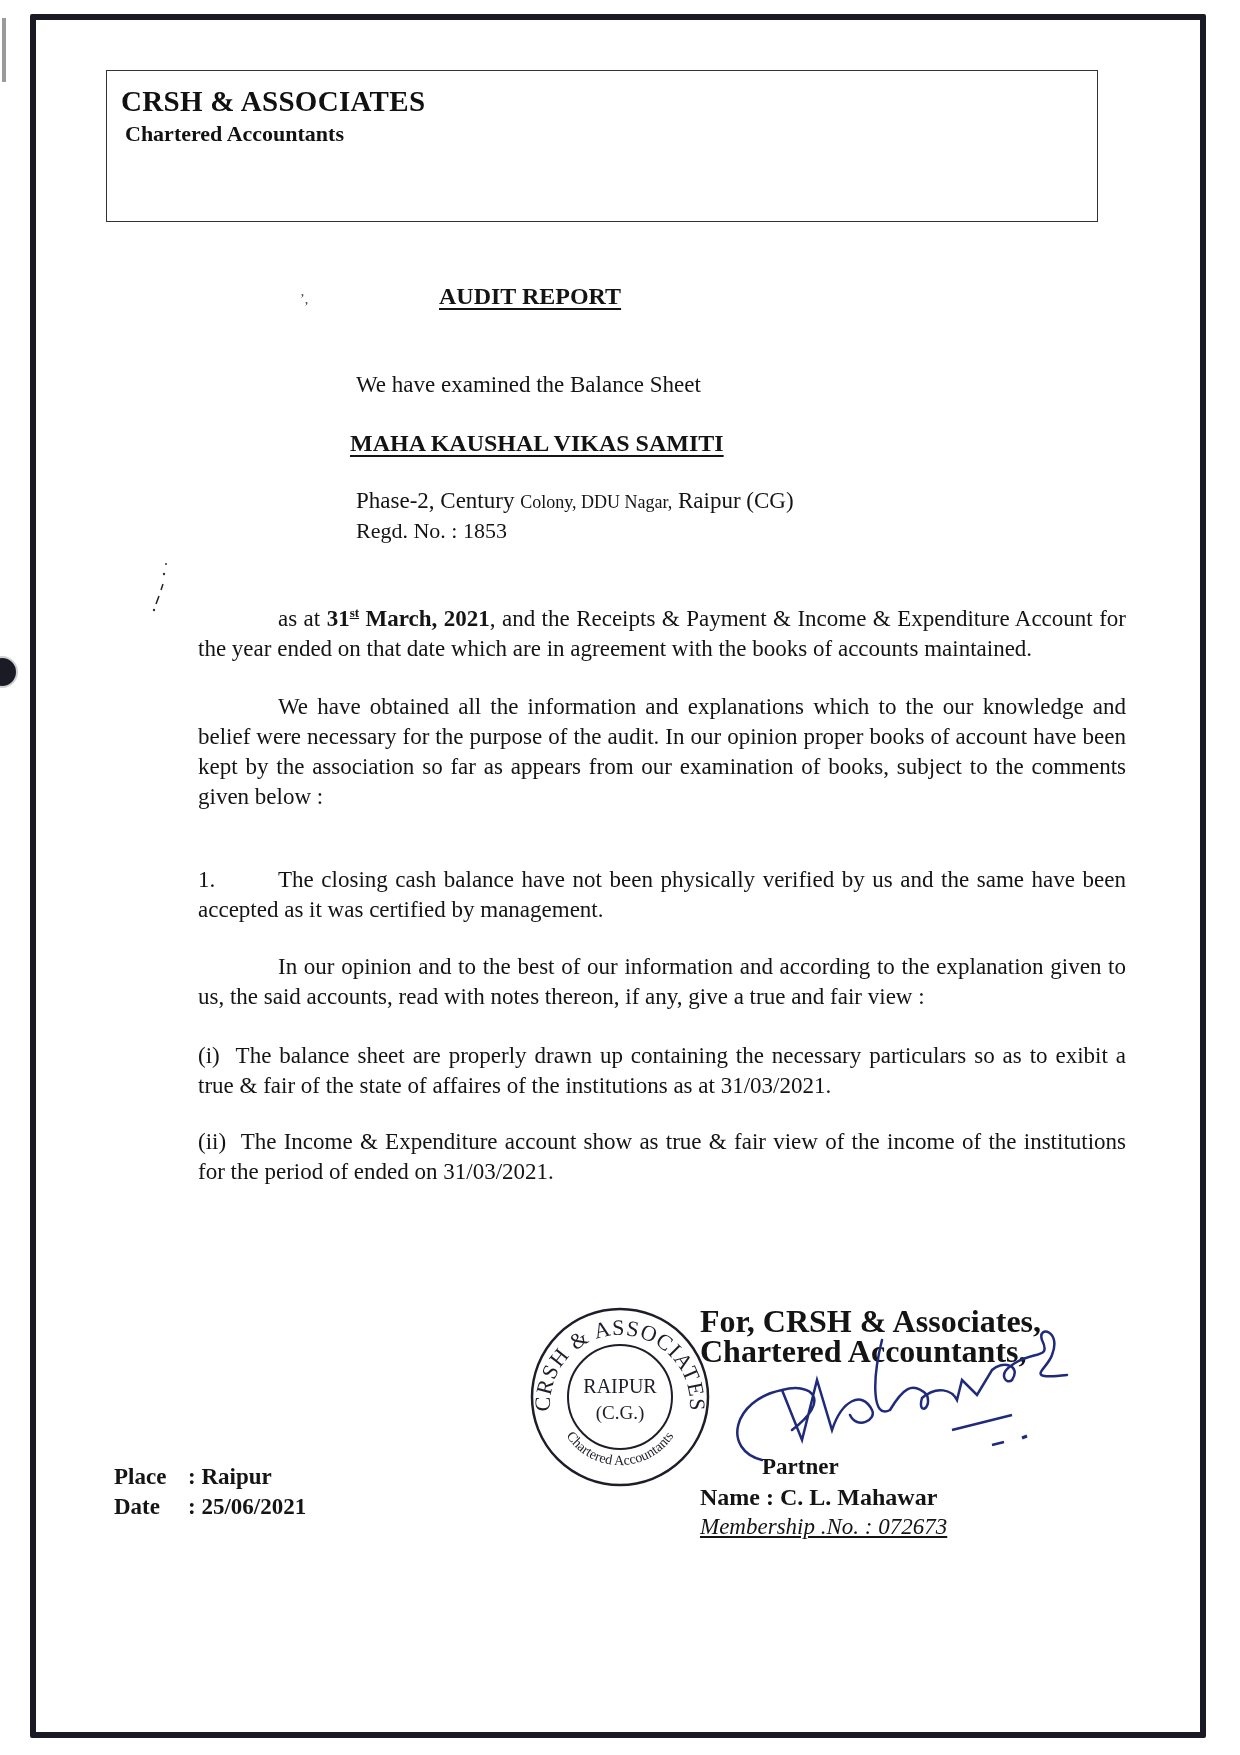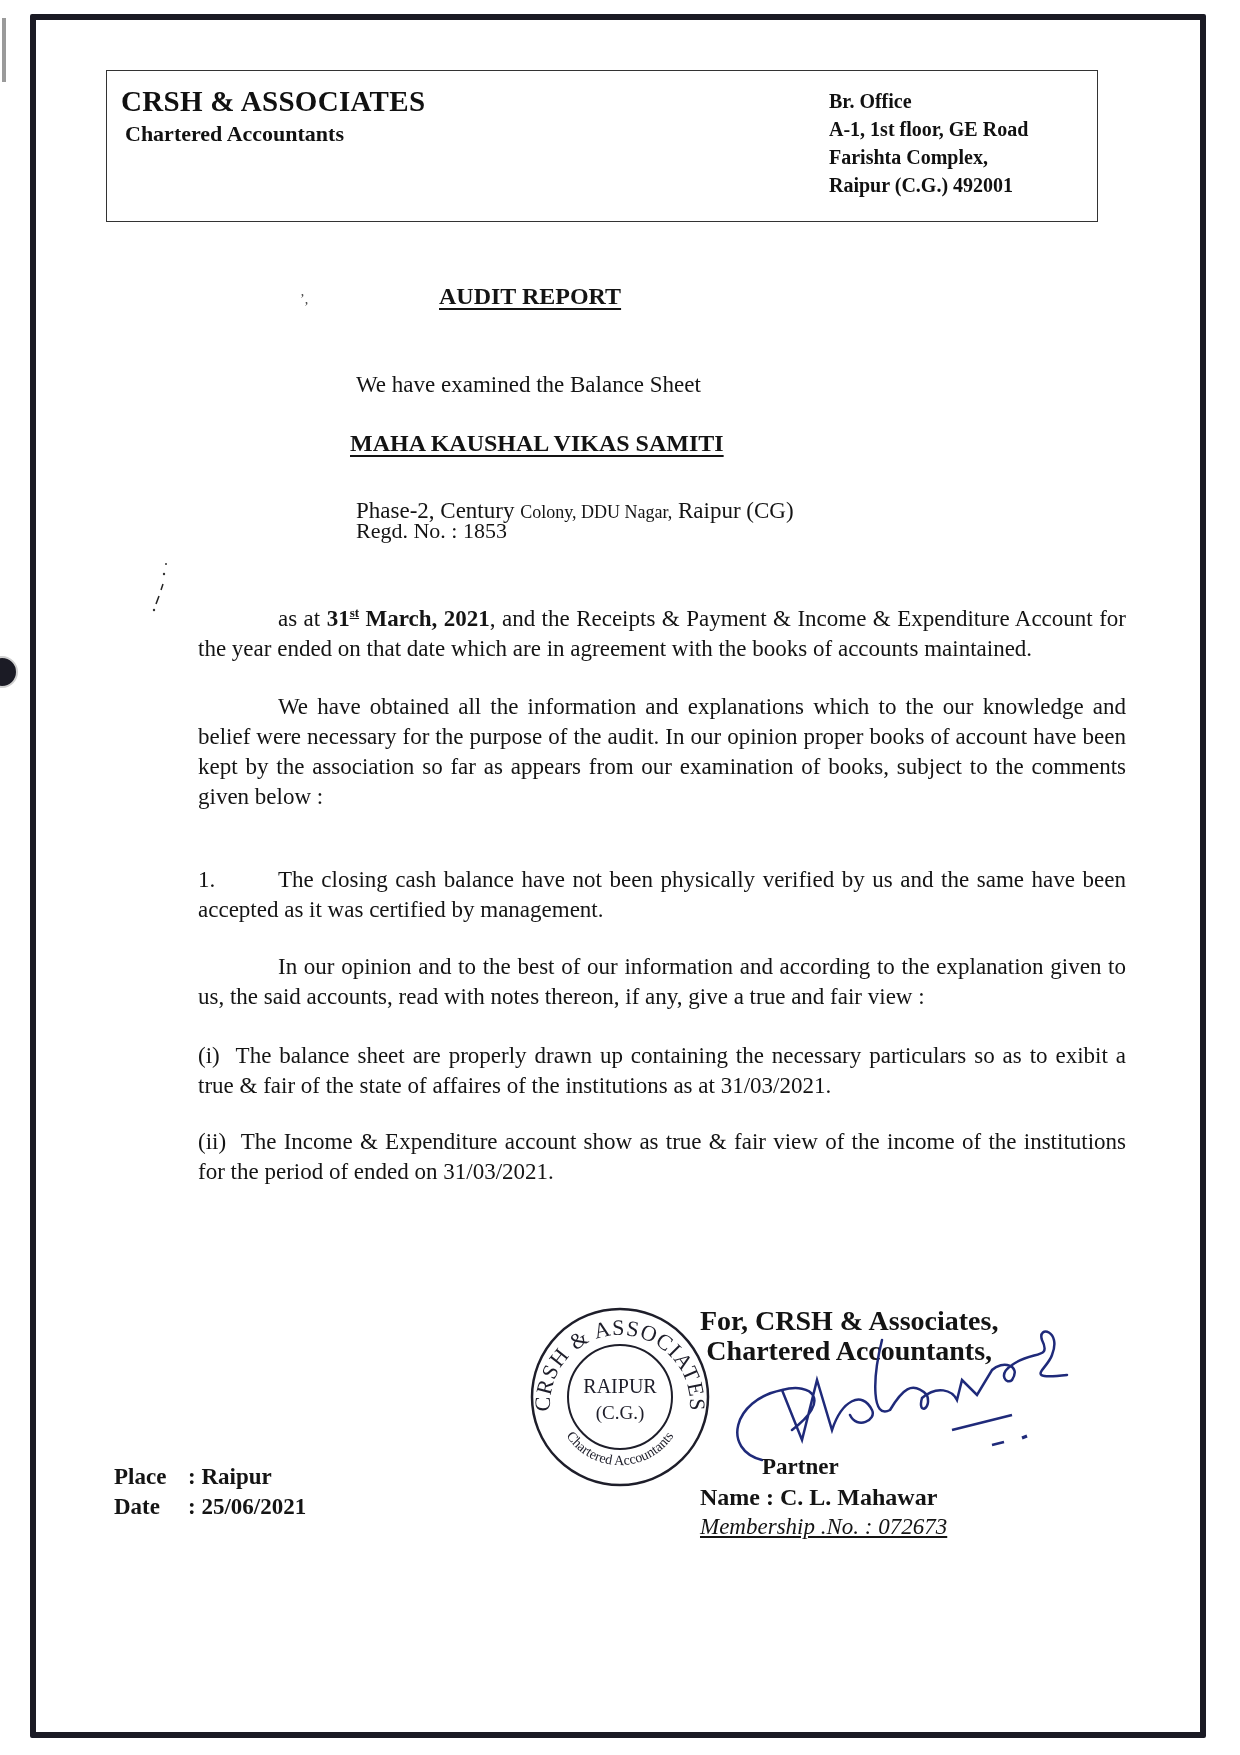--- a/index.html
+++ b/index.html
@@ -111,21 +111,20 @@
       font-weight: bold;
       text-decoration: underline;
       text-underline-offset: 4px;
     }
     .org-address {
       position: absolute;
       left: 356px;
       top: 488px;
       font-size: 23px;
       white-space: nowrap;
-      margin-top: 10px;
     }
     .org-address .small { font-size: 18px; }
     .org-regd {
       position: absolute;
       left: 356px;
       top: 518px;
       font-size: 22px;
     }
     .pen-dots {
       position: absolute;
@@ -157,24 +156,23 @@
       position: absolute;
       left: 528px;
       top: 1305px;
       width: 184px;
       height: 184px;
     }
     .signoff {
       position: absolute;
       left: 700px;
       top: 1306px;
-      font-size: 28px;
+      font-size: 32px;
       font-weight: bold;
       line-height: 30px;
-      text-align: center;
     }
     .signature {
       position: absolute;
       left: 722px;
       top: 1320px;
       width: 360px;
       height: 150px;
     }
     .partner {
       position: absolute;
@@ -212,26 +210,20 @@
 <body>
 
 <div class="edge-mark-left"></div>
 <div class="punch-hole"></div>
 
 <div class="page-frame"></div>
 
 <div class="header-box">
   <div class="firm-name">CRSH &amp; ASSOCIATES</div>
   <div class="firm-subtitle">Chartered Accountants</div>
-  <div class="branch-block">
-    <div>Br. Office</div>
-    <div>A-1, 1st floor, GE Road</div>
-    <div>Farishta Complex,</div>
-    <div>Raipur (C.G.) 492001</div>
-  </div>
 </div>
 
 <div class="stray-marks">’,</div>
 <div class="report-title">AUDIT REPORT</div>
 
 <div class="intro-line">We have examined the Balance Sheet</div>
 <div class="org-name">MAHA KAUSHAL VIKAS SAMITI</div>
 <div class="org-address"><span>Phase-2, Century </span><span class="small">Colony, DDU Nagar,</span><span> Raipur (CG)</span></div>
 <div class="org-regd">Regd. No. : 1853</div>
 

